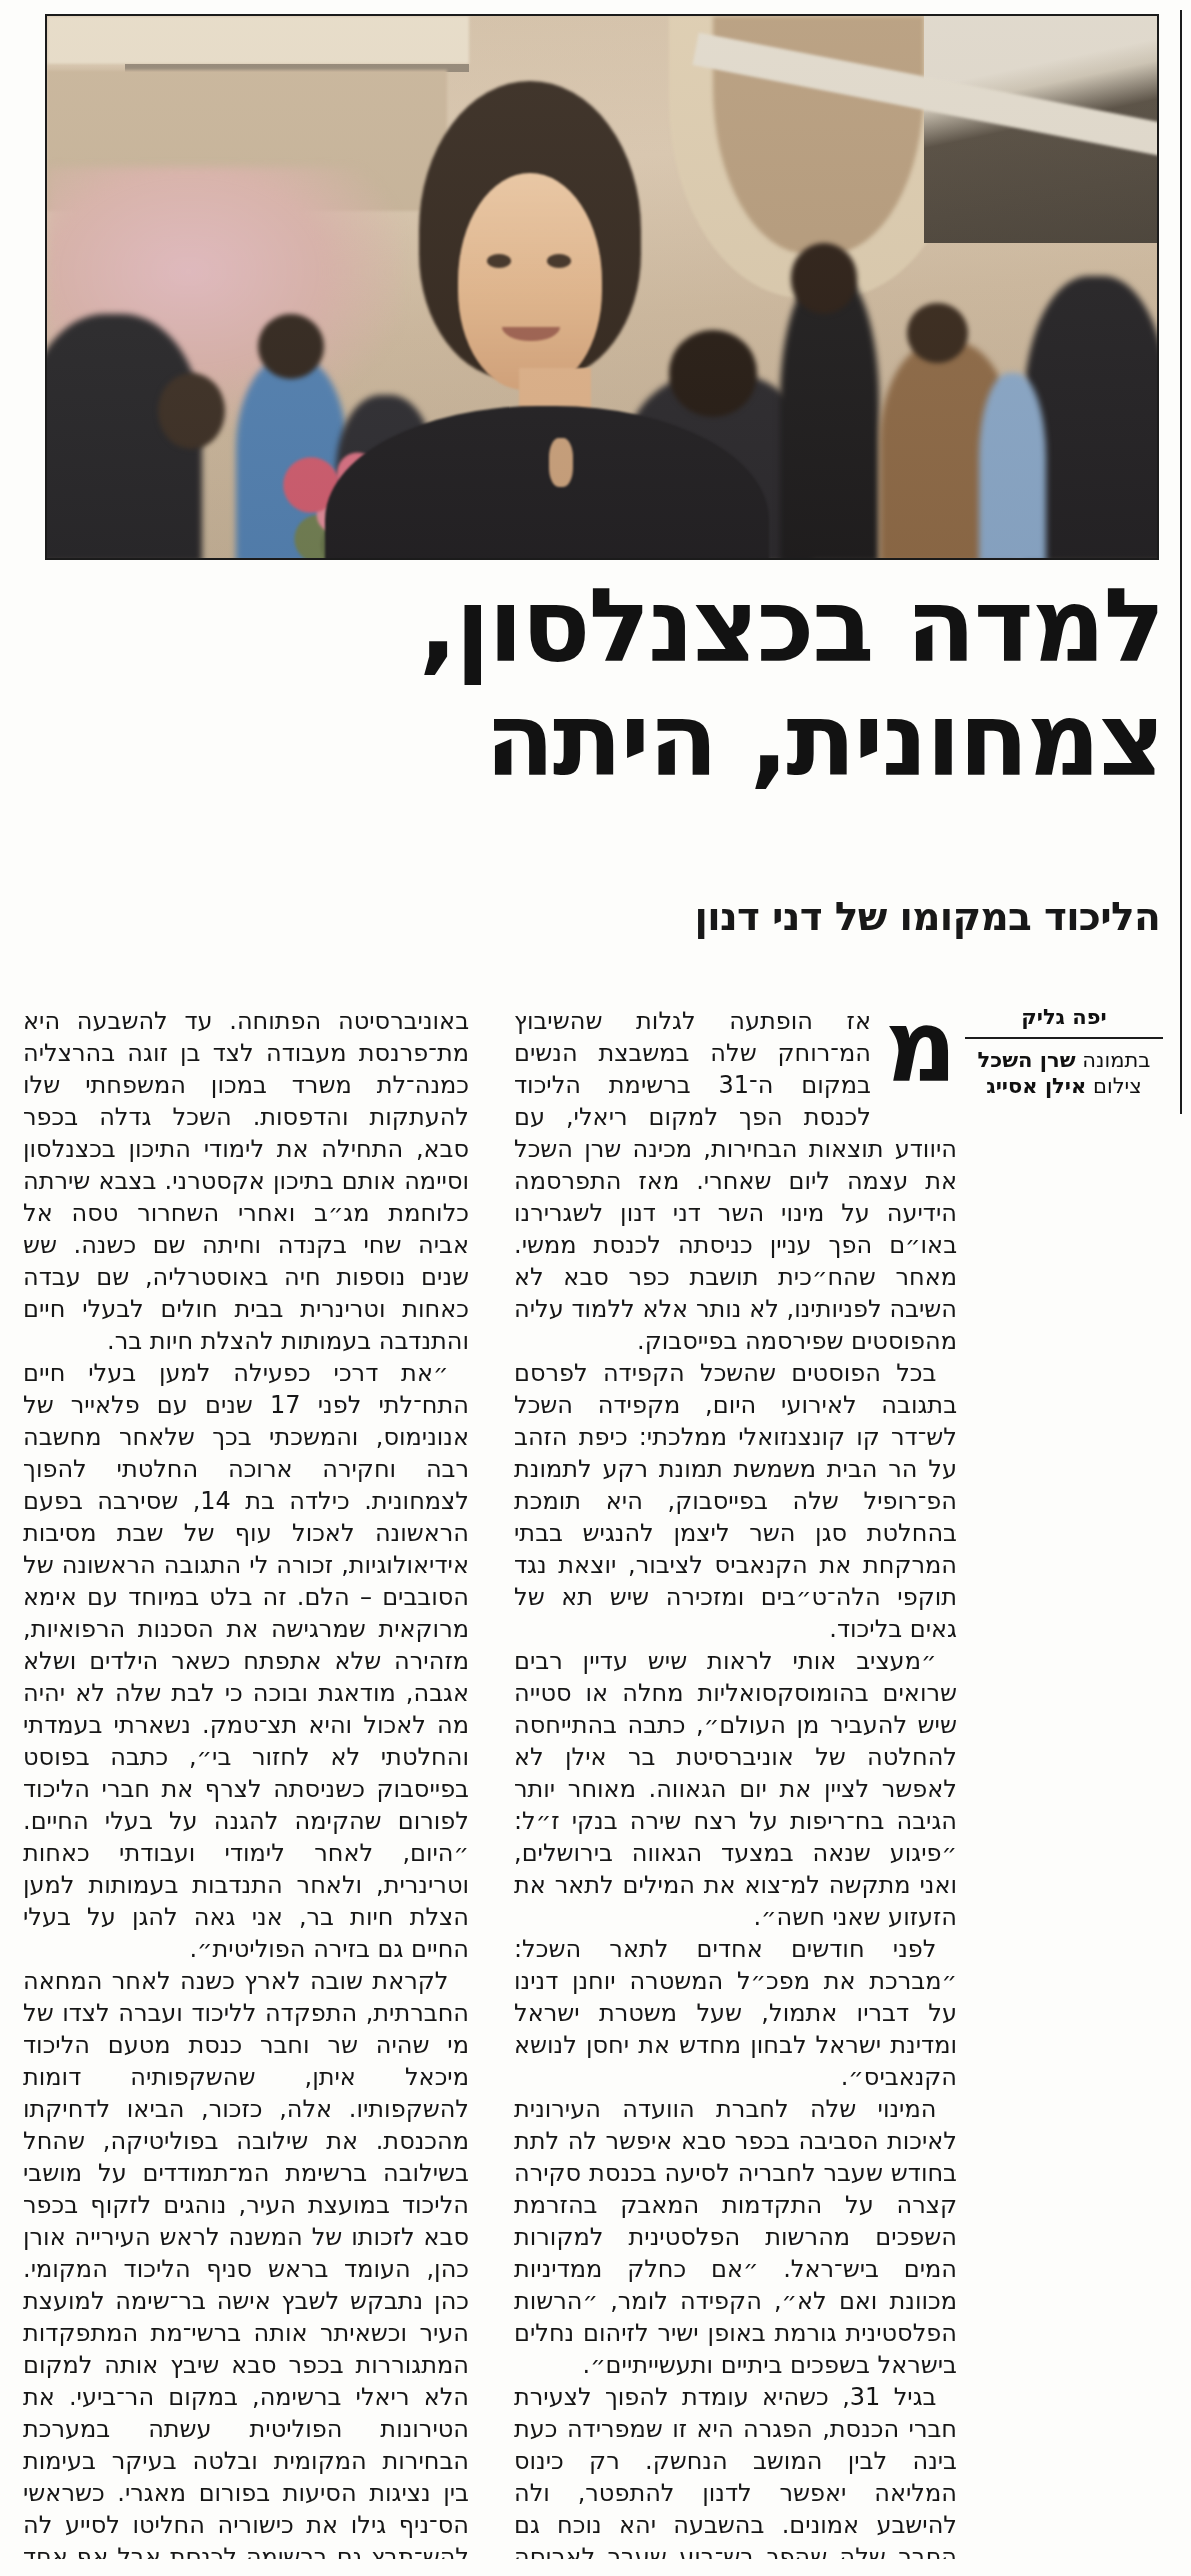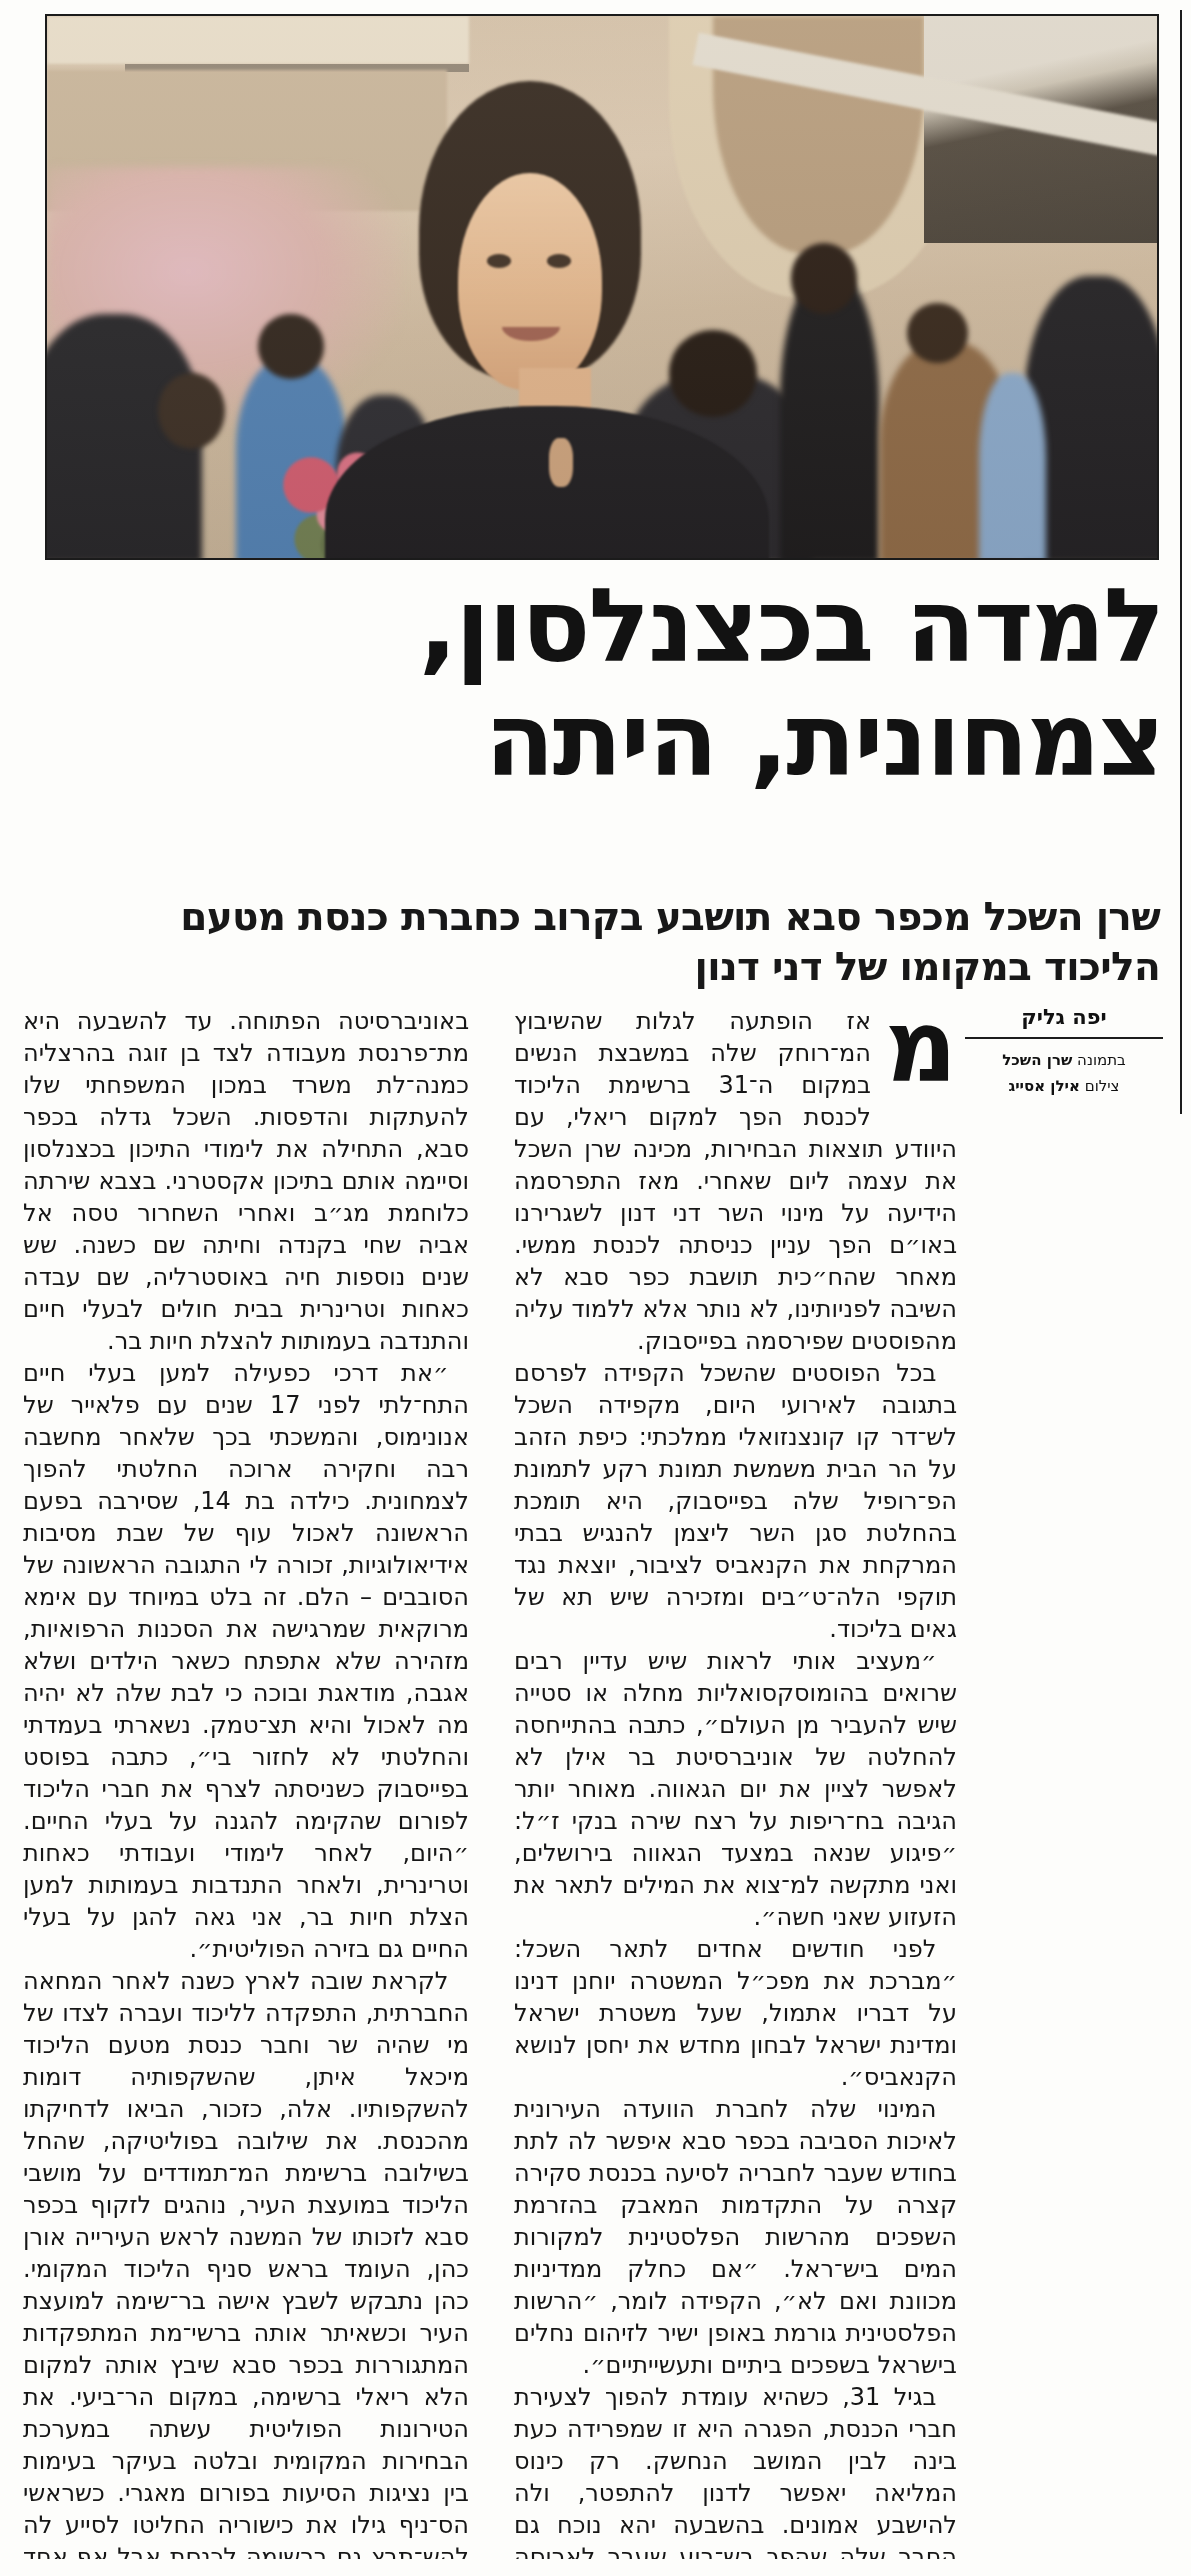--- a/index.html
+++ b/index.html
@@ -68,21 +68,21 @@
     background:linear-gradient(180deg,rgba(240,220,190,0.12),rgba(120,90,60,0.10));}
   
   .headline{position:absolute;right:28px;top:569px;width:1134px;text-align:right;
     font-weight:bold;font-size:102px;line-height:114px;color:#121212;letter-spacing:-2.1px;}
   .subhead{position:absolute;right:31px;top:892px;width:1134px;text-align:right;
     font-weight:bold;font-size:39px;line-height:50px;color:#181818;letter-spacing:-0.7px;}
   .vrule{position:absolute;left:1180px;top:9.6px;width:2.1px;height:1104px;background:#1c1c1c;}
   .byline-block{position:absolute;left:965px;top:1005px;width:198px;text-align:center;color:#111;}
   .byline-author{font-size:21px;font-weight:bold;}
   .byline-rule{height:2.1px;background:#1c1c1c;margin:8.2px 0 8.2px;}
-  .credit-line{font-size:15px;line-height:26px;}
+  .credit-line{font-size:21px;line-height:26px;}
   .b{font-weight:bold;}
   .col{position:absolute;top:1005px;font-size:24px;line-height:32px;
     text-align:justify;color:#161616;height:1554px;overflow:hidden;}
   .col1{left:514px;width:443px;}
   .col2{left:23px;width:446px;}
   .para{margin:0;text-indent:20.6px;}
   .para.first{text-indent:0;}
   .dropcap{float:right;font-size:100px;line-height:82px;height:102px;
     font-weight:bold;padding:1.4px 0 0 13.7px;color:#121212;}
 </style>
@@ -124,21 +124,20 @@
 </div>
 
 <div class="vrule"></div>
 
 <div class="headline">
   <div>למדה בכצנלסון,</div>
   <div>צמחונית, היתה</div>
 </div>
 
 <div class="subhead">
-  <div>שרן השכל מכפר סבא תושבע בקרוב כחברת כנסת מטעם</div>
   <div>הליכוד במקומו של דני דנון</div>
 </div>
 
 <div class="byline-block">
   <div class="byline-author">יפה גליק</div>
   <div class="byline-rule"></div>
   <div class="credit-line"><span>בתמונה</span> <span class="b">שרן השכל</span></div>
   <div class="credit-line"><span>צילום</span> <span class="b">אילן אסייג</span></div>
 </div>
 

